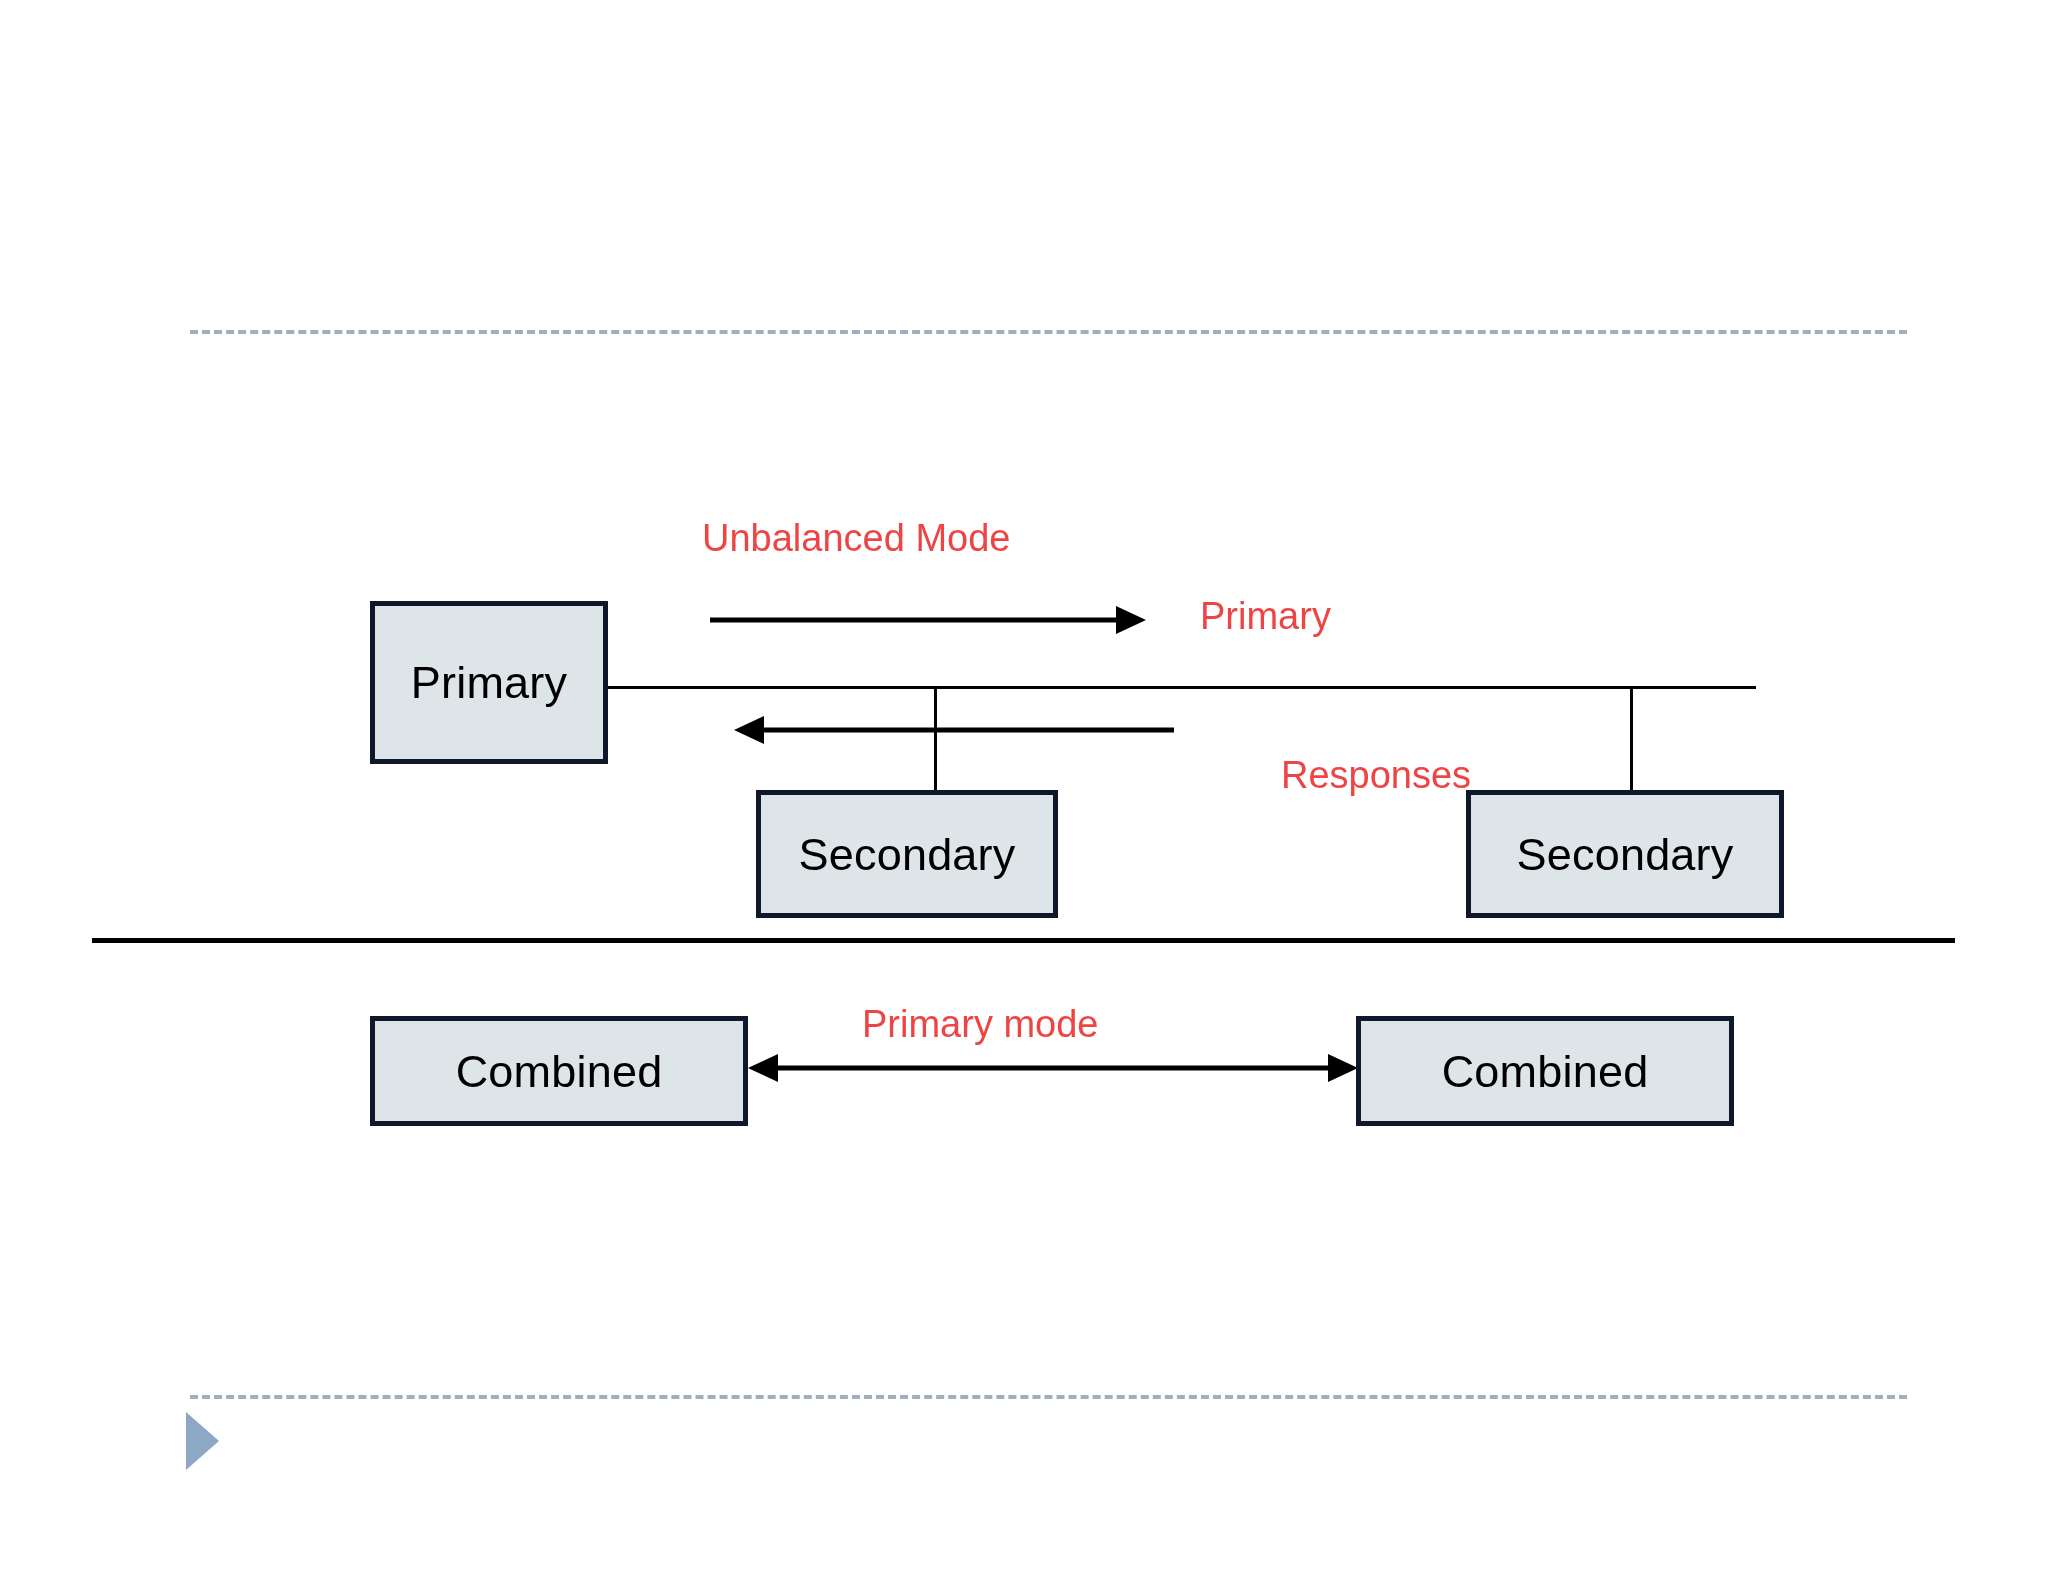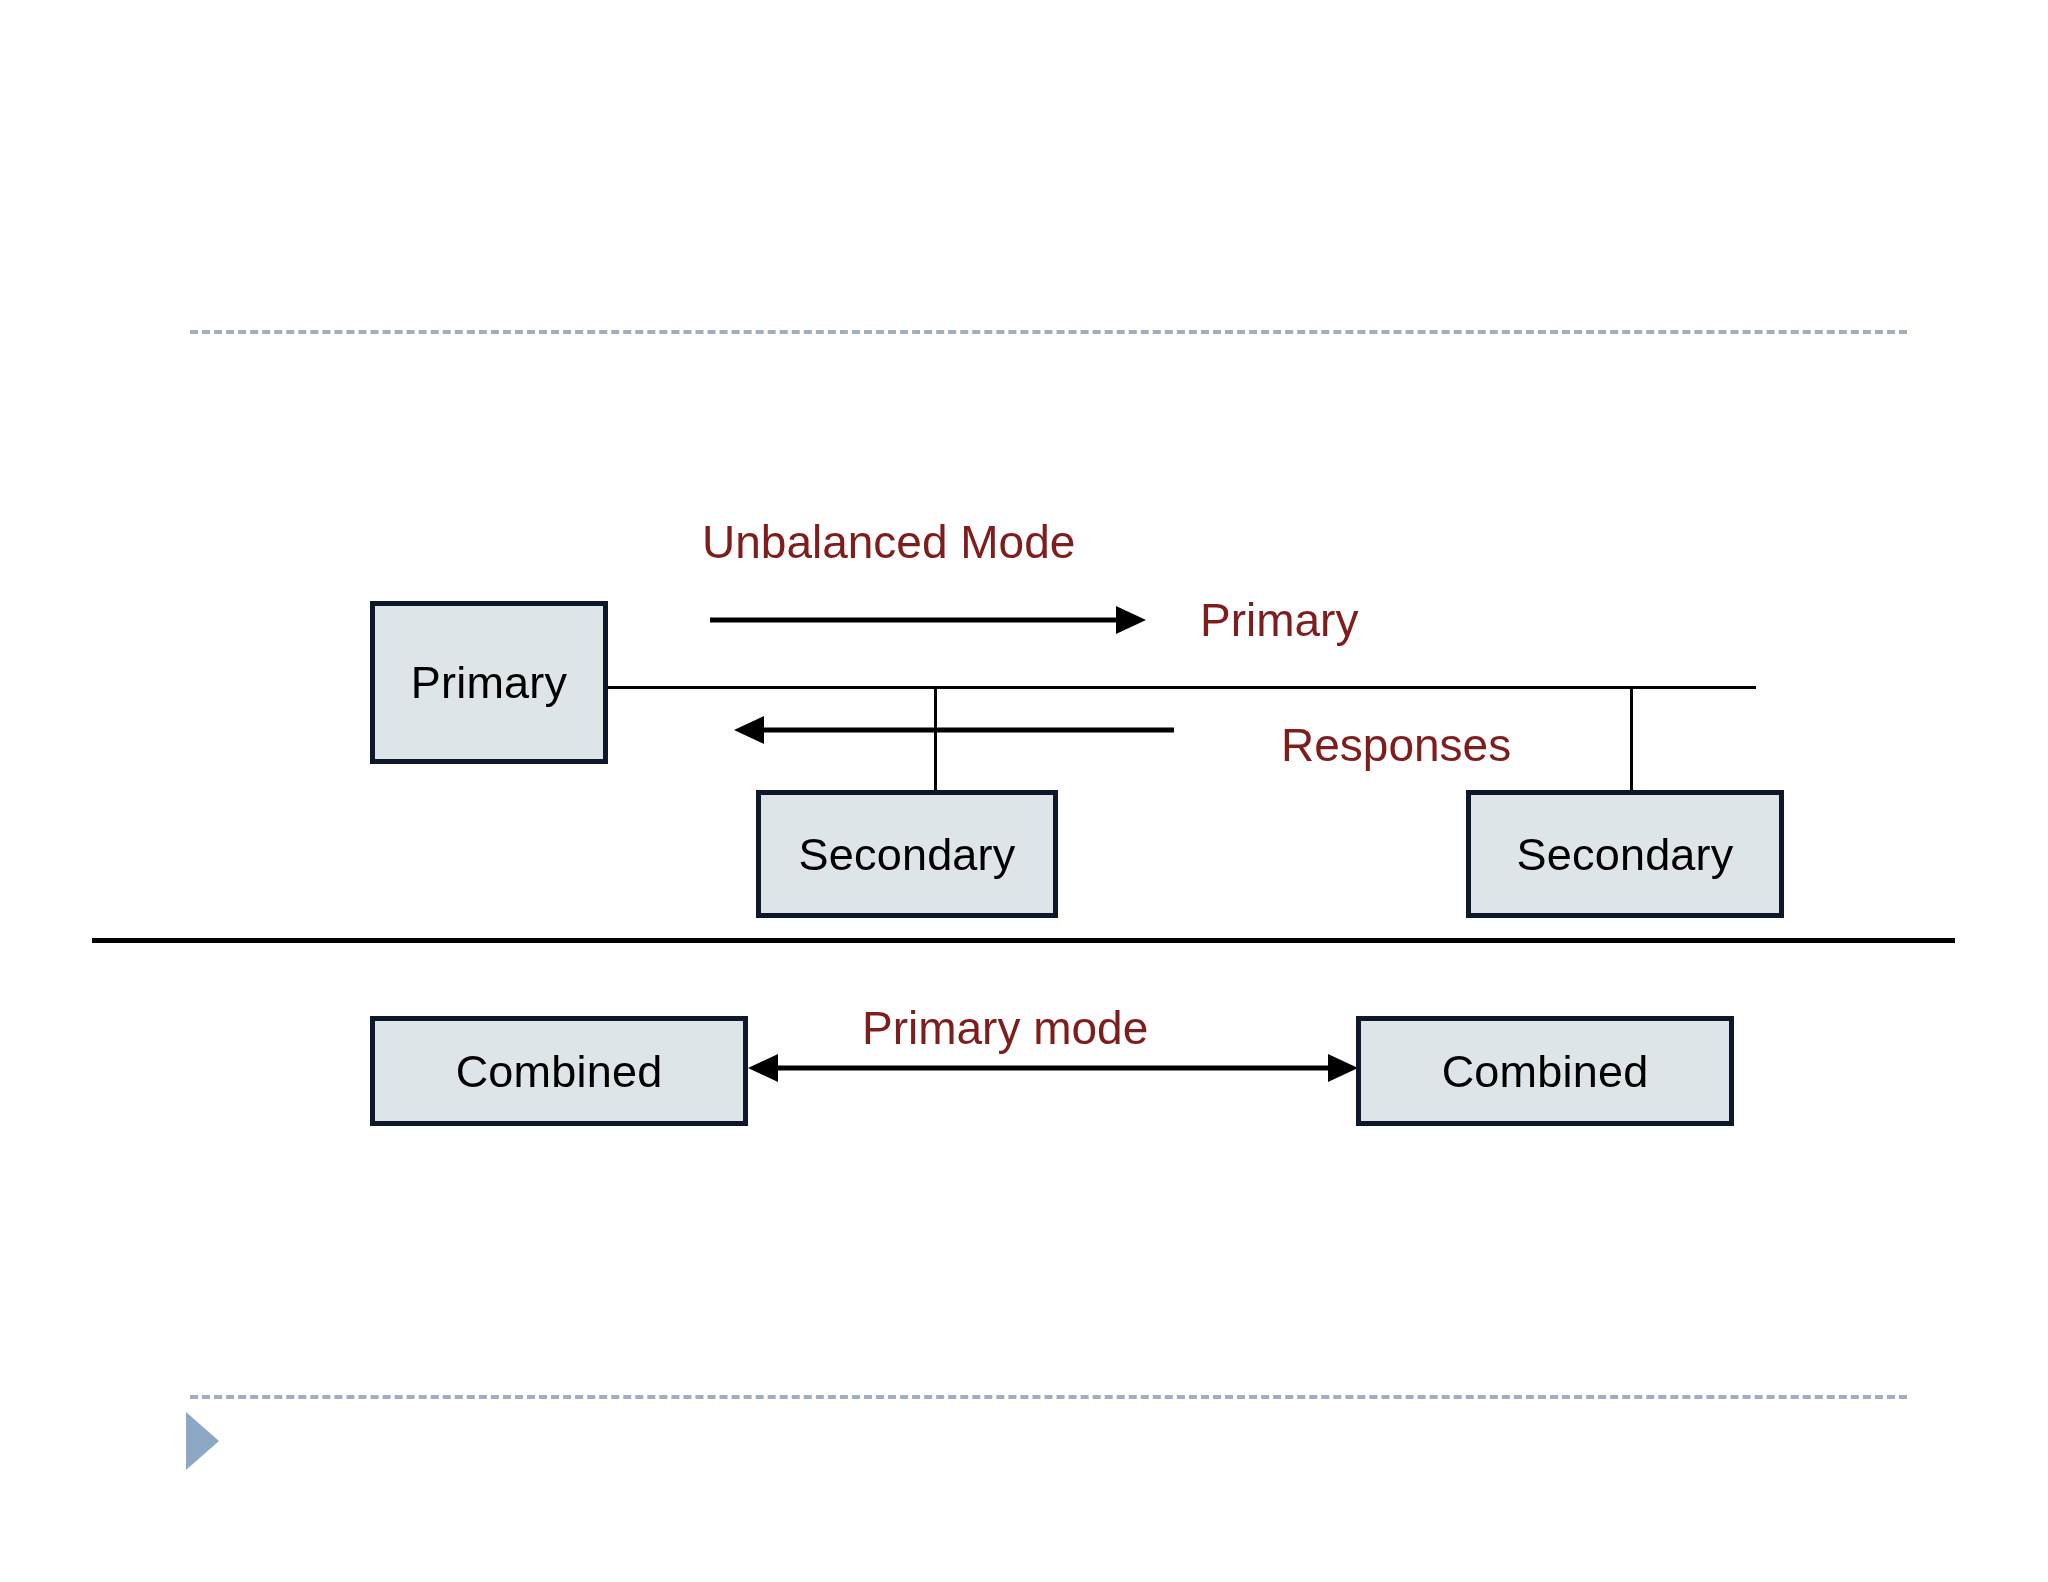--- a/index.html
+++ b/index.html
@@ -70,28 +70,28 @@
   }
   #box-primary      { left: 370px;  top: 601px;  width: 238px; height: 163px; }
   #box-secondary-1  { left: 756px;  top: 790px;  width: 302px; height: 128px; }
   #box-secondary-2  { left: 1466px; top: 790px;  width: 318px; height: 128px; }
   #box-combined-1   { left: 370px;  top: 1016px; width: 378px; height: 110px; }
   #box-combined-2   { left: 1356px; top: 1016px; width: 378px; height: 110px; }
 
   
   .label {
     position: absolute;
-    font-size: 46px;
+    font-size: 38px;
     line-height: 1;
     white-space: nowrap;
-    color: #7f1d1d;
+    color: #ef4444;
   }
   #label-unbalanced-mode      { left: 702px;  top: 519px;  }
   #label-commands             { left: 1200px; top: 597px;  }
-  #label-responses            { left: 1281px; top: 722px;  }
+  #label-responses            { left: 1281px; top: 756px;  }
   #label-balanced-mode        { left: 862px;  top: 1005px; }
   #label-commands-responses   { left: 784px;  top: 1139px; }
 
   
   .hline {
     position: absolute;
     height: 0;
     border-top: 3px solid #000000;
   }
   .vline {

